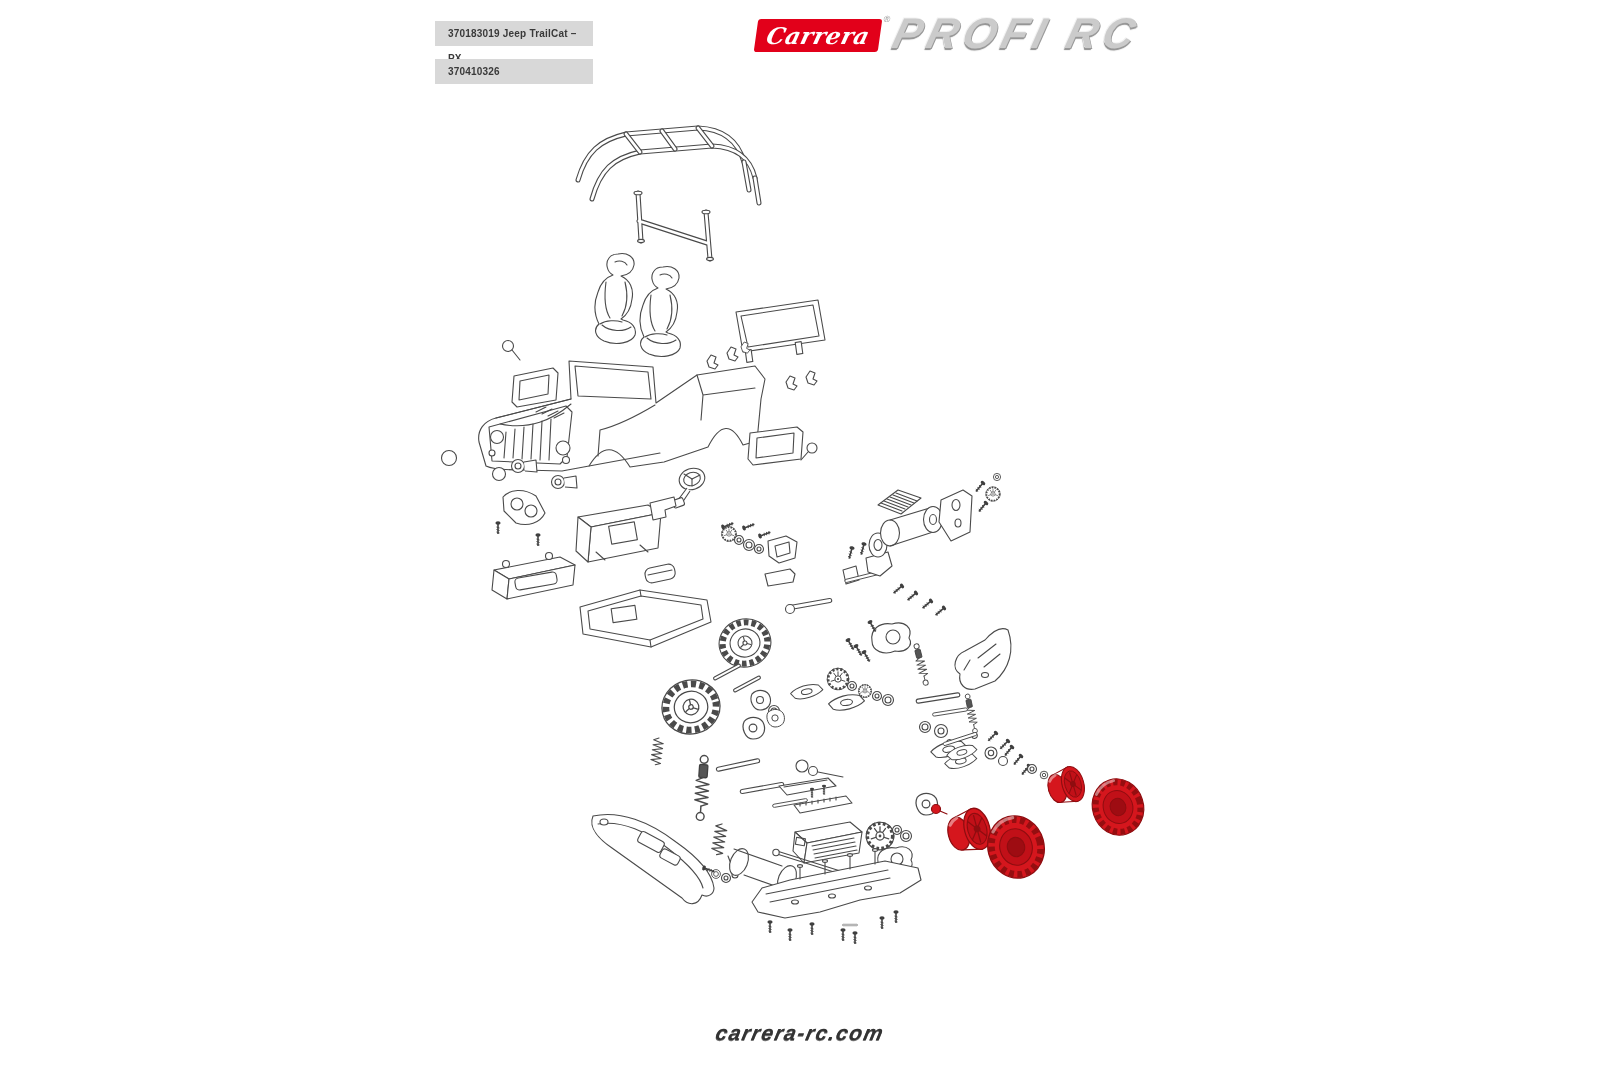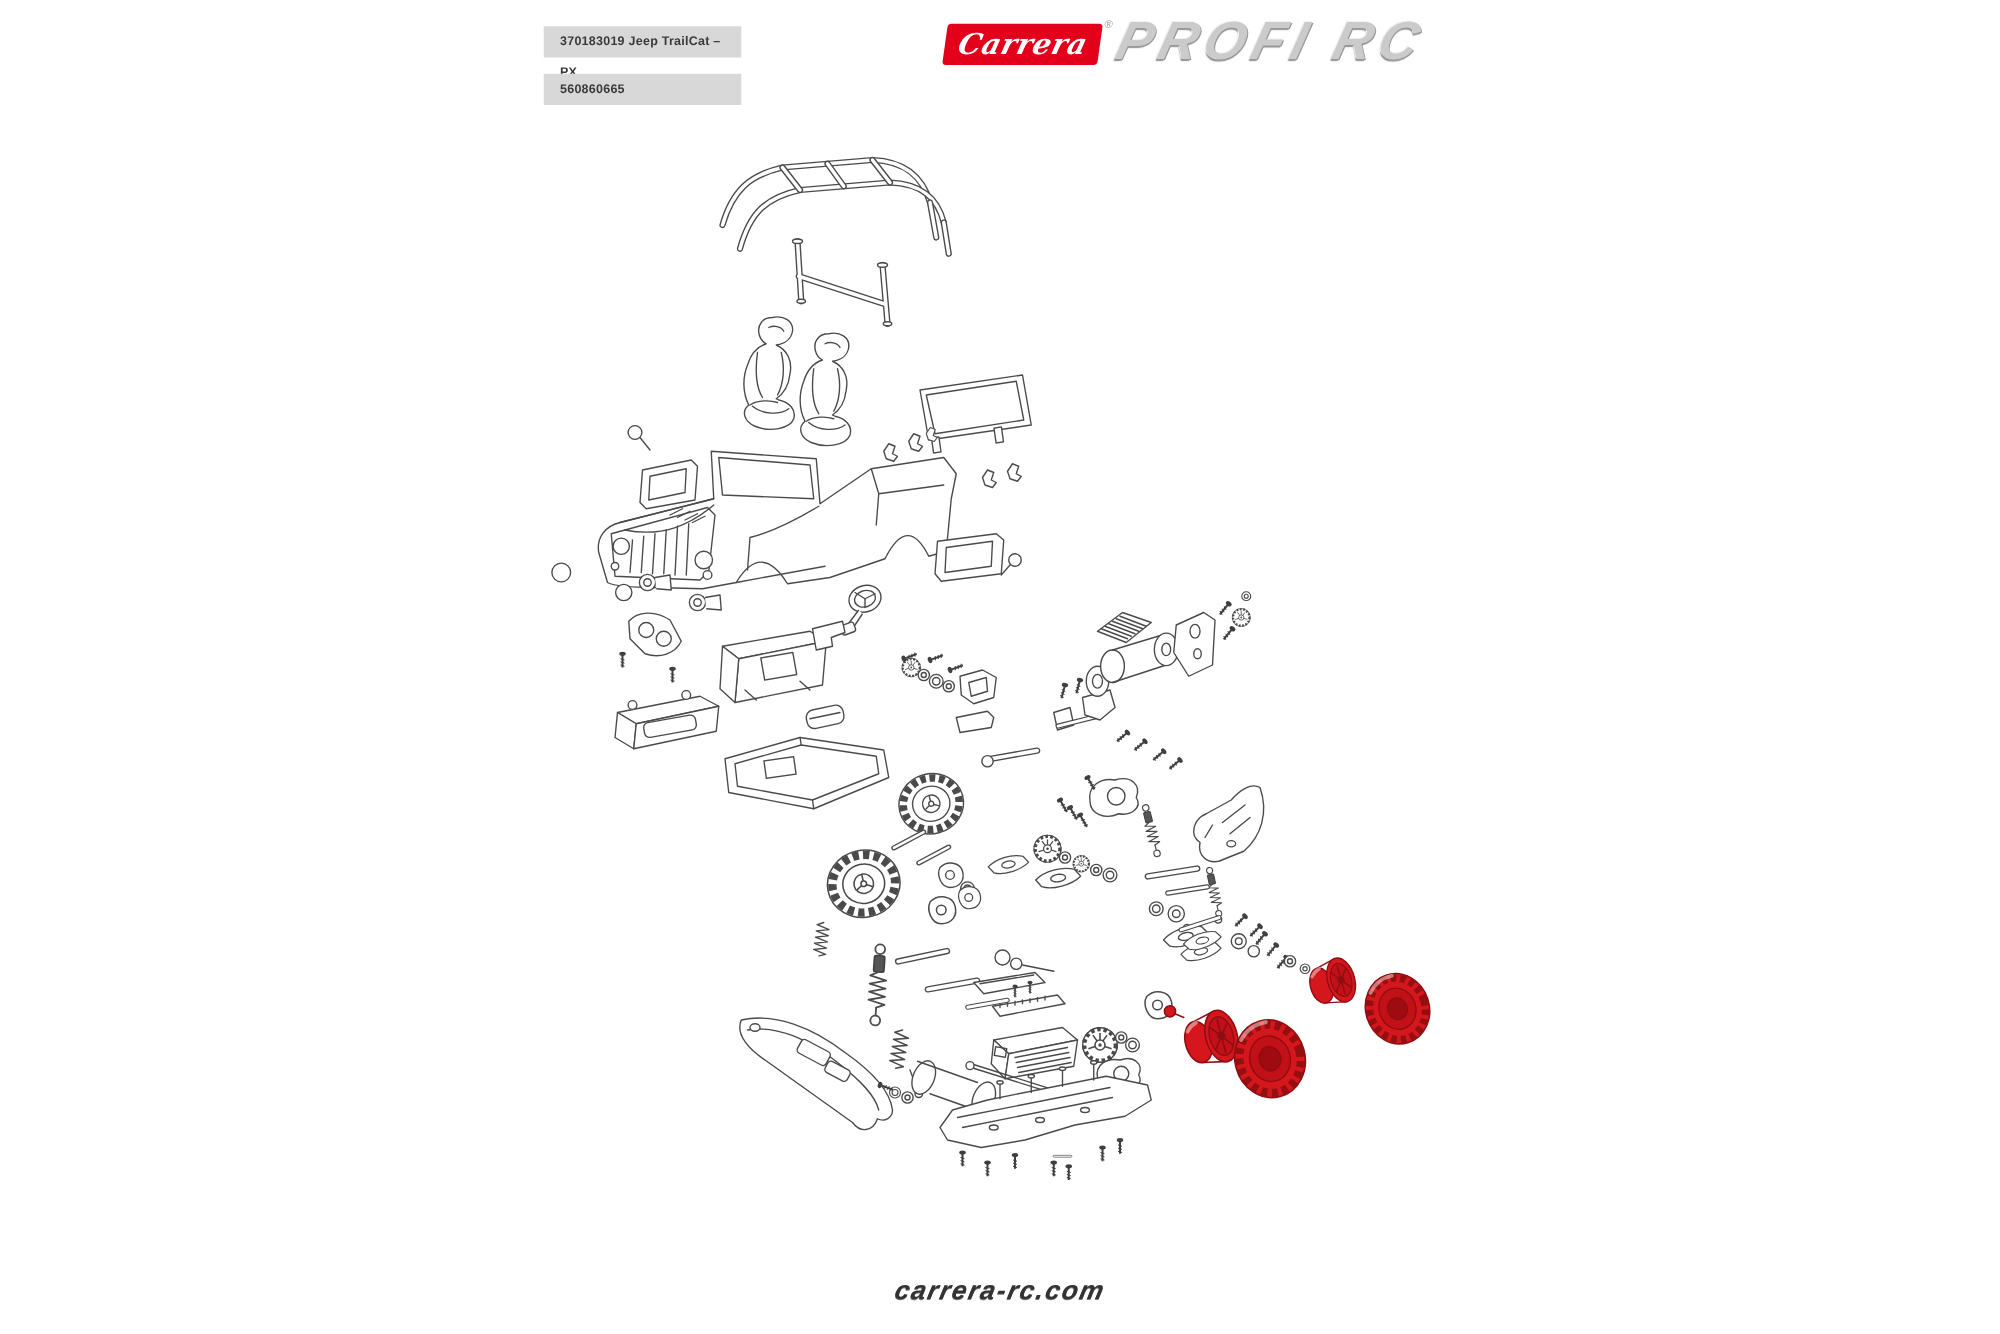--- a/index.html
+++ b/index.html
@@ -41,21 +41,21 @@
 </style>
 </head>
 <body>
 
 <div class="page">
 
   <div class="part-label p1">
     <span>370183019 Jeep TrailCat – PX</span>
   </div>
   <div class="part-label p2">
-    <span>560860665</span>
+    <span>370410326</span>
   </div>
 
   <div class="brand">
     <div class="carrera-box">
       <span class="carrera-text">Carrera</span>
       <span class="reg-mark">®</span>
     </div>
     <div class="series-wordmark">PROFI RC</div>
   </div>
 

